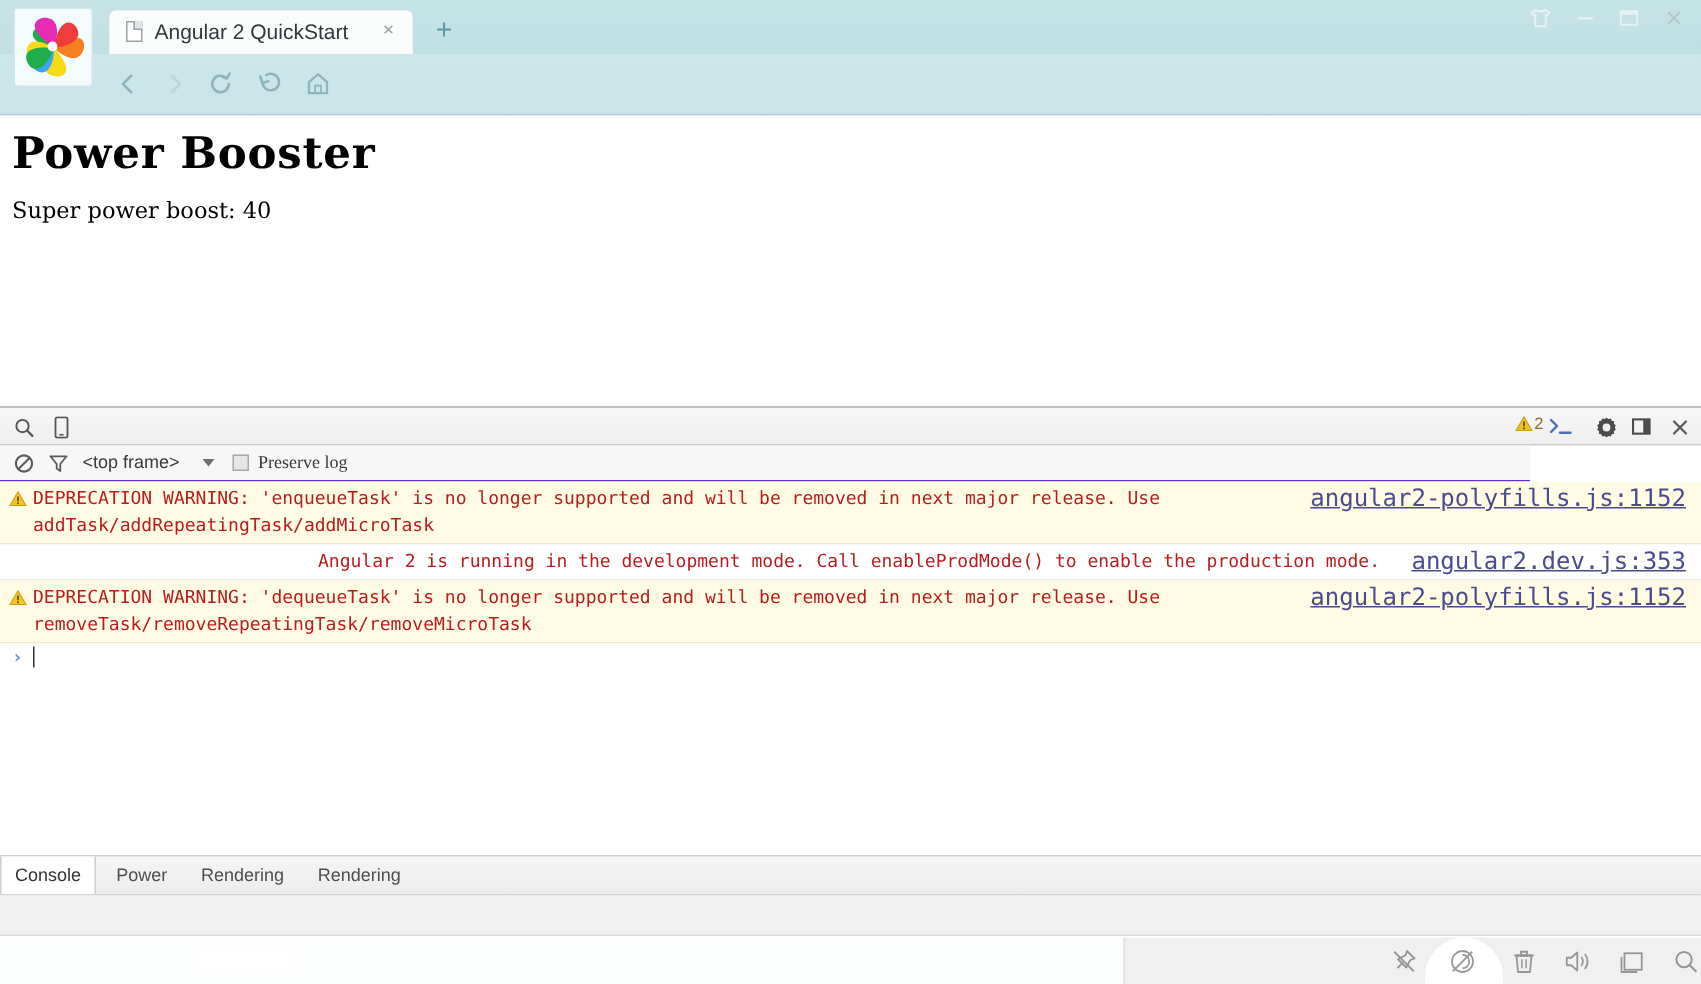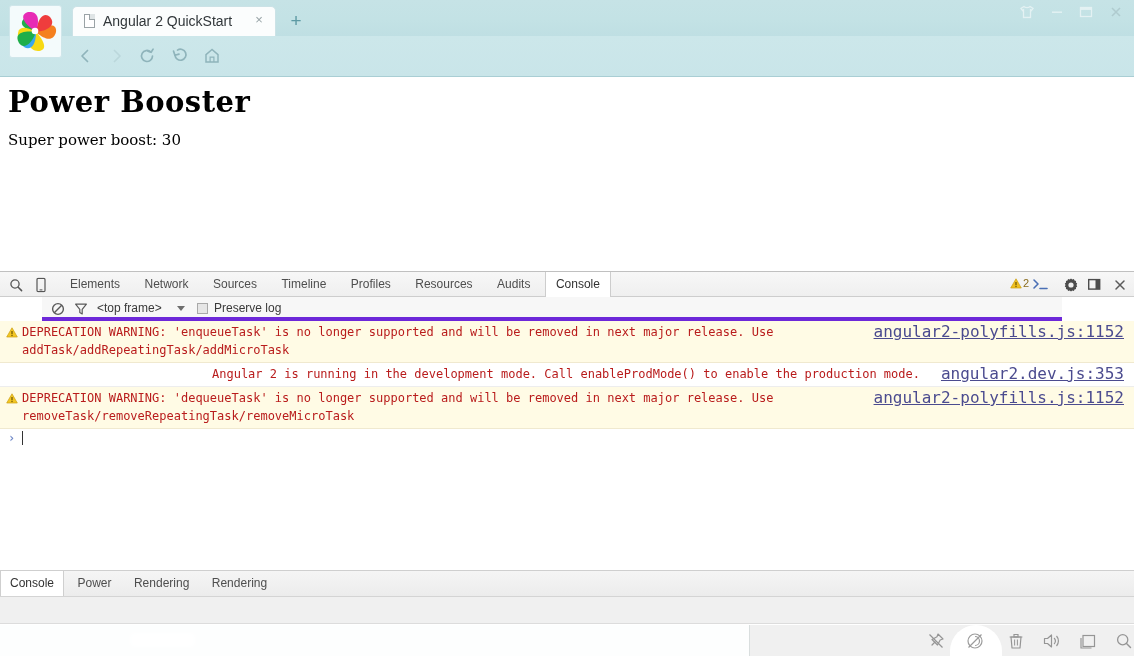--- a/index.html
+++ b/index.html
@@ -242,23 +242,22 @@
   .dt-ricon { position: absolute; top: 4px; width: 20px; height: 18px; cursor: pointer; }
   .dt-ricon svg { position: absolute; left: 50%; top: 50%; transform: translate(-50%,-50%); }
   .dtr-gear { right: 53px; }
   .dtr-dock { right: 29px; }
   .dtr-close { right: 4px; }
 
   .dt-filterbar {
     position: absolute; left: 0; top: 25px;
     width: 1020px; height: 24px;
     background: #f7f7f7;
-    border-bottom: 4px solid #6d28d9;
-    box-sizing: border-box;
-    margin-left: 42px;
+    border-bottom: 1px solid #6d28d9;
+    box-sizing: border-box;
   }
   .fb-icon { position: absolute; top: 4px; width: 18px; height: 16px; cursor: pointer; }
   .fb-icon svg { position: absolute; left: 50%; top: 50%; transform: translate(-50%,-50%); }
   .fb-clear { left: 7px; }
   .fb-filter { left: 30px; }
   .fb-frame {
     position: absolute; left: 55px; top: 4px;
     font-size: 12px; color: #3a3a3a; cursor: pointer;
     font-family: "Liberation Sans", sans-serif;
   }
@@ -273,21 +272,21 @@
   .fb-chk {
     position: absolute; left: 155px; top: 6px;
     width: 11px; height: 11px;
     border: 1px solid #a9a9a9;
     background: #e6e6e6;
     box-sizing: border-box; cursor: pointer;
   }
   .fb-chklabel {
     position: absolute; left: 172px; top: 4px;
     font-size: 12px; color: #3a3a3a;
-    font-family: Liberation Sans, sans-serif; cursor: pointer;
+    font-family: Liberation Serif, serif; cursor: pointer;
   }
 
   
   .console-area {
     position: absolute; left: 0; top: 49px;
     width: 1134px; height: 226px;
     background: #fff;
     overflow: hidden;
   }
   .msg {
@@ -552,49 +551,39 @@
     </div>
     <div class="tool-icon ti-menu">
       <svg width="20" height="16" viewBox="0 0 20 16">
           <path d="M2 4 H18 M2 8 H18 M2 12 H18" stroke="#8fb4bb" stroke-width="1.5" stroke-linecap="round"></path>
         </svg>
     </div>
   </div>
 
   <div class="viewport">
     <h1 class="page-h1">Power Booster</h1>
-    <p class="page-p">Super power boost: 30</p>
+    <p class="page-p">Super power boost: 40</p>
   </div>
 
   <div class="devtools">
 
     <div class="dt-toolbar">
       <span class="dt-tbicon dti-inspect">
         <svg width="14" height="14" viewBox="0 0 14 14">
             <circle cx="6" cy="6" r="4.1" fill="none" stroke="#555" stroke-width="1.3"></circle>
             <path d="M9.2 9.2 L12.6 12.6" stroke="#555" stroke-width="1.5" stroke-linecap="round"></path>
           </svg>
       </span>
       <span class="dt-tbicon dti-device">
         <svg width="12" height="15" viewBox="0 0 12 15">
             <rect x="2" y="0.8" width="8" height="13.4" rx="1.2" fill="none" stroke="#555" stroke-width="1.2"></rect>
             <path d="M4.6 12.4 H7.4" stroke="#555" stroke-width="1"></path>
           </svg>
       </span>
 
-      <div class="dt-tabs">
-        <span class="dt-tab">Elements</span>
-        <span class="dt-tab">Network</span>
-        <span class="dt-tab">Sources</span>
-        <span class="dt-tab">Timeline</span>
-        <span class="dt-tab">Profiles</span>
-        <span class="dt-tab">Resources</span>
-        <span class="dt-tab">Audits</span>
-        <span class="dt-tab active">Console</span>
-      </div>
 
       <span class="dt-warncount">
         <svg width="12" height="11" viewBox="0 0 12 11">
             <path d="M6 0.8 L11.3 10 H0.7 Z" fill="#f0c020" stroke="#cc9f11" stroke-width=".7"></path>
             <rect x="5.4" y="4" width="1.2" height="3.2" fill="#6b5200"></rect>
             <rect x="5.4" y="7.9" width="1.2" height="1.2" fill="#6b5200"></rect>
           </svg><span>2</span>
       </span>
       <span class="dt-prompticon">
         <svg width="17" height="14" viewBox="0 0 17 14">

